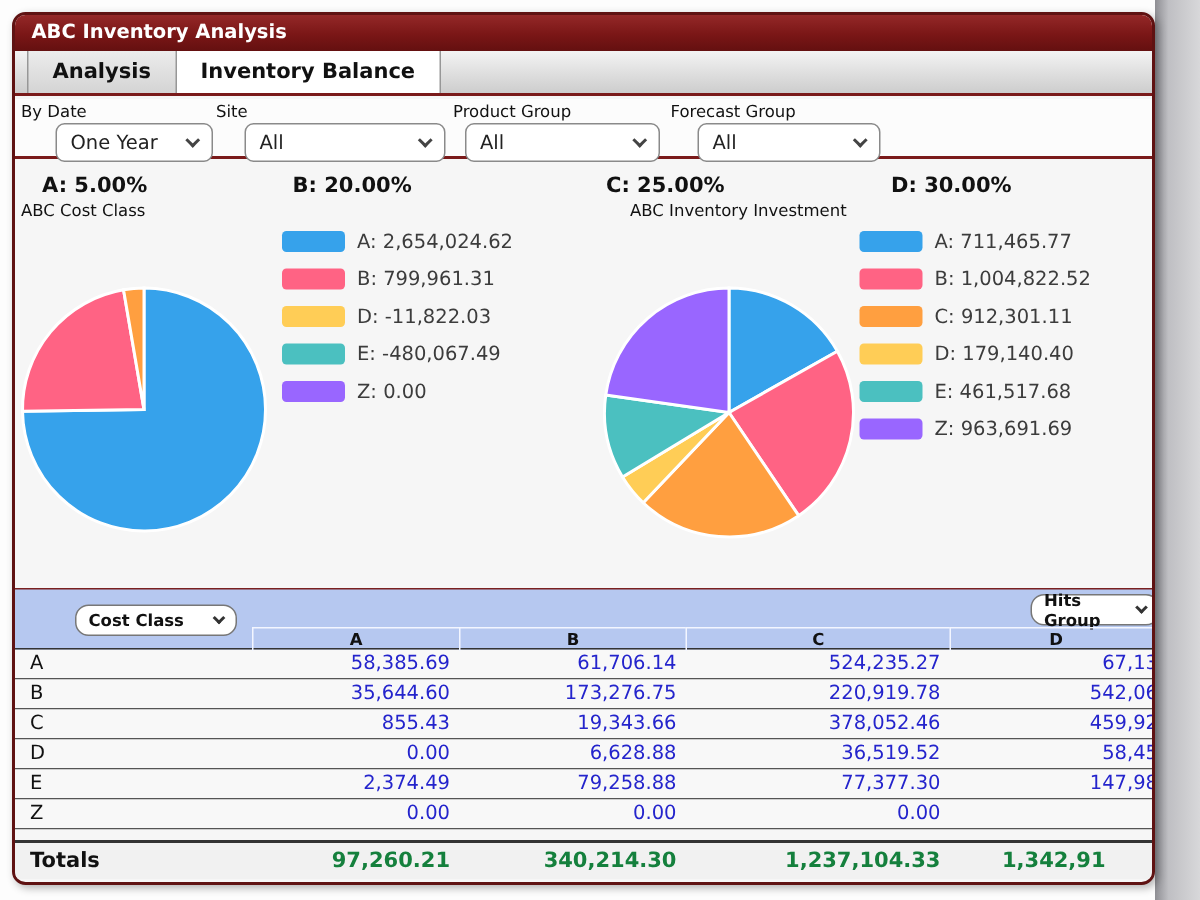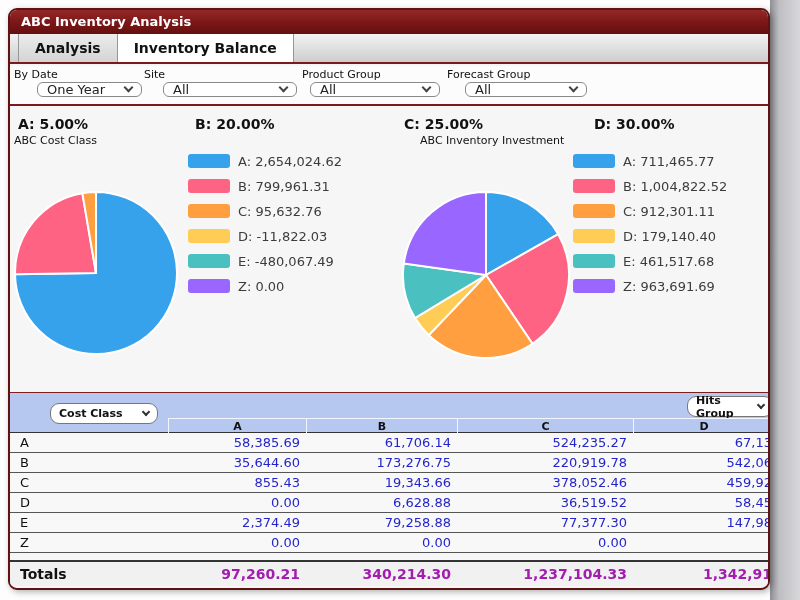--- a/index.html
+++ b/index.html
@@ -34,21 +34,21 @@
     display:flex; align-items:center; border-right:1px solid #979797; cursor:default;
   }
   .tab.inactive { background:linear-gradient(180deg,#ececec,#d4d4d4); margin-left:8px; border-left:1px solid #979797; }
   .tab.active   { background:#ffffff; }
   .filterbar {
     position:absolute; left:0; top:56px; width:758px; height:40px;
     background:#fcfcfc; border-bottom:2px solid #7a1a1a;
   }
   .flabel { position:absolute; top:2px; font-size:11px; font-weight:normal; color:#111; }
   .dropdown {
-    position:absolute; top:16px; height:15px; background:#fff;
+    position:absolute; top:16px; height:26px; background:#fff;
     border:1px solid #8a8a8a; border-radius:6px; font-size:13px; color:#222;
     display:flex; align-items:center; justify-content:space-between; padding:0 9px;
   }
   .chev { width:7px; height:7px; border-right:2px solid #444; border-bottom:2px solid #444; transform:rotate(45deg); margin-top:-4px; flex:none; margin-left:8px; }
   .chartarea { position:absolute; left:0; top:98px; width:758px; height:284px; background:#f6f6f6; }
   .pct { position:absolute; font-size:14px; font-weight:bold; color:#111; }
   .sub { position:absolute; font-size:11px; font-weight:normal; color:#111; }
   .legend { position:absolute; }
   .legend-item { display:flex; align-items:center; height:14px; margin-bottom:11px; }
   .legend-swatch { width:42px; height:14px; border-radius:3px; flex:none; }
@@ -63,21 +63,21 @@
   .hdd .chev { border-color:#333; width:6px; height:6px; }
   .trow { display:flex; width:764px; height:20px; background:#f8f8f8; border-bottom:1px solid #555; }
   .trow .cell { font-size:13px; line-height:19px; white-space:nowrap; overflow:hidden; }
   .cell.lbl { color:#111; padding-left:10px; text-align:left; }
   .cell.val { color:#2424cc; text-align:right; padding-right:6px; }
   .cell.cD  { padding-right:2px; }
   .spacer { width:764px; height:7px; background:#f6f6f6; }
   .totrow { display:flex; width:764px; height:26px; background:#f1f1f1; border-top:2px solid #333; }
   .totrow .cell { font-size:14px; font-weight:bold; line-height:24px; white-space:nowrap; overflow:hidden; }
   .totrow .lbl { color:#111; }
-  .totrow .val { color:#a21caf; }
+  .totrow .val { color:#15803d; }
   .w-lbl{width:158px;} .w-a{width:138px;} .w-b{width:151px;} .w-c{width:176px;} .w-d{width:141px;}
 </style>
 </head>
 <body>
 
 <div class="side-strip"></div>
 
 <div class="window">
 
   <div class="titlebar">
@@ -110,44 +110,40 @@
       <span class="chev"></span>
     </div>
     <span class="flabel" style="left:437px">Forecast Group</span>
     <div class="dropdown" style="left:455px;width:122px">
       <span>All</span>
       <span class="chev"></span>
     </div>
   </div>
 
   <div class="chartarea">
-    <span class="pct" style="left:8px;top:8px">A: 5.00%</span>
+    <span class="pct" style="left:18px;top:8px">A: 5.00%</span>
     <span class="sub" style="left:4px;top:26px">ABC Cost Class</span>
     <span class="pct" style="left:185px;top:8px">B: 20.00%</span>
     <span class="pct" style="left:394px;top:8px">C: 25.00%</span>
     <span class="sub" style="left:410px;top:26px">ABC Inventory Investment</span>
     <span class="pct" style="left:584px;top:8px">D: 30.00%</span>
 
     <svg class="pie" style="left:2px;top:81px" width="168" height="168" viewBox="0 0 168 168">
         <path d="M 84 84 L 84.00 3.00 A 81 81 0 1 1 3.01 85.17 Z" fill="#36a2eb" stroke="#ffffff" stroke-width="2"></path>
         <path d="M 84 84 L 3.01 85.17 A 81 81 0 0 1 70.35 4.16 Z" fill="#ff6384" stroke="#ffffff" stroke-width="2"></path>
         <path d="M 84 84 L 70.35 4.16 A 81 81 0 0 1 84.00 3.00 Z" fill="#ff9f40" stroke="#ffffff" stroke-width="2"></path>
       </svg>
     <div class="legend" style="left:178px;top:46px">
         <div class="legend-item">
           <span class="legend-swatch" style="background: rgb(54, 162, 235);"></span>
           <span class="legend-label">A: 2,654,024.62</span>
         </div>
         <div class="legend-item">
           <span class="legend-swatch" style="background: rgb(255, 99, 132);"></span>
           <span class="legend-label">B: 799,961.31</span>
-        </div>
-        <div class="legend-item">
-          <span class="legend-swatch" style="background: rgb(255, 159, 64);"></span>
-          <span class="legend-label">C: 95,632.76</span>
         </div>
         <div class="legend-item">
           <span class="legend-swatch" style="background: rgb(255, 205, 86);"></span>
           <span class="legend-label">D: -11,822.03</span>
         </div>
         <div class="legend-item">
           <span class="legend-swatch" style="background: rgb(75, 192, 192);"></span>
           <span class="legend-label">E: -480,067.49</span>
         </div>
         <div class="legend-item">
@@ -255,16 +251,16 @@
         </div>
       </div>
 
     <div class="spacer"></div>
 
     <div class="totrow">
       <div class="cell lbl w-lbl" style="padding-left:10px">Totals</div>
       <div class="cell val w-a" style="text-align:right;padding-right:6px">97,260.21</div>
       <div class="cell val w-b" style="text-align:right;padding-right:6px">340,214.30</div>
       <div class="cell val w-c" style="text-align:right;padding-right:6px">1,237,104.33</div>
-      <div class="cell val w-d cD" style="text-align:right">1,342,91</div>
+      <div class="cell val w-d cD" style="text-align:center">1,342,91</div>
     </div>
   </div>
 </div>
 
 </body></html>

